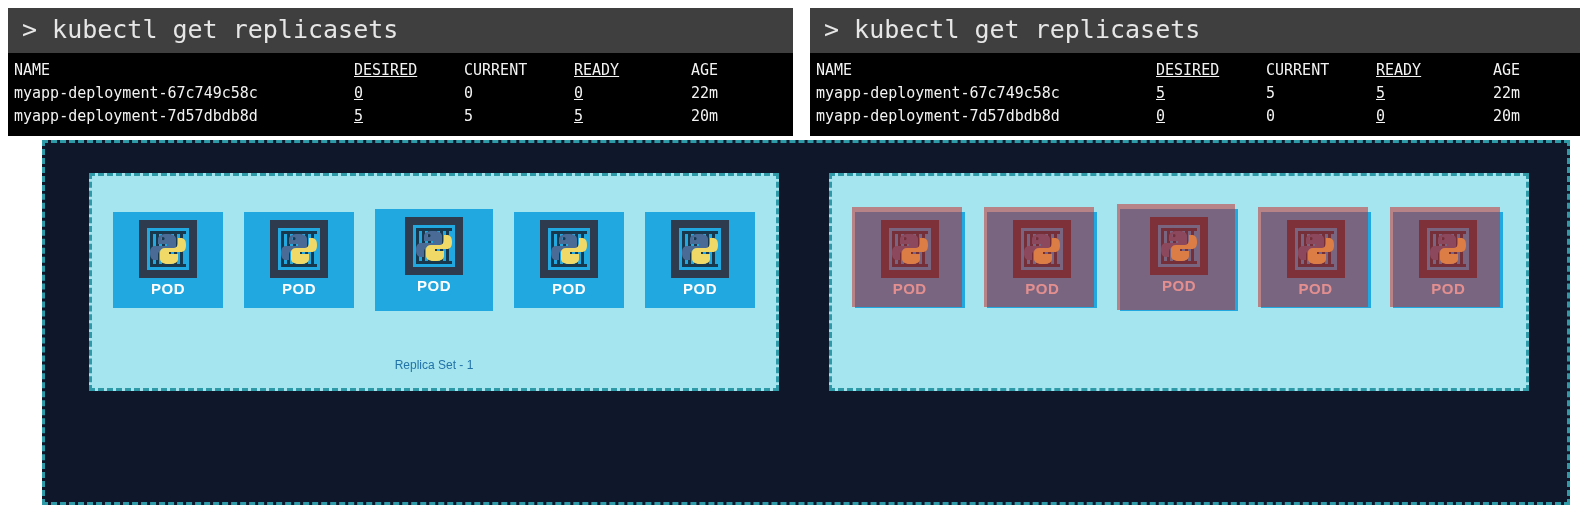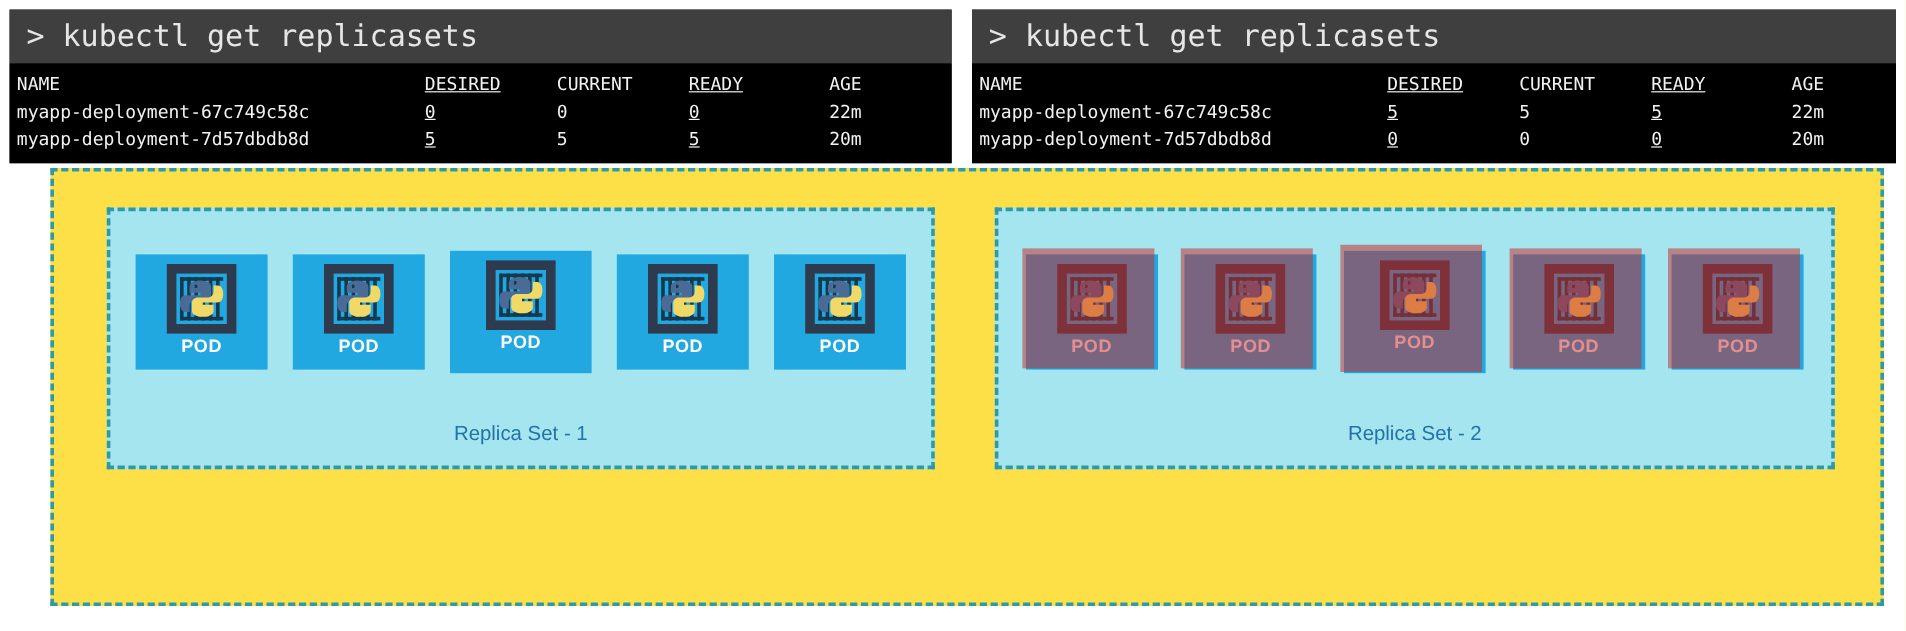--- a/index.html
+++ b/index.html
@@ -15,21 +15,21 @@
     font-family: "Liberation Sans", sans-serif;
   }
 
   
   #deployment-box {
     position: absolute;
     left: 42px;
     top: 140px;
     width: 1528px;
     height: 365px;
-    background: #fde047;
+    background: #0f172a;
     box-sizing: border-box;
     border: 3px dashed #2e9aa8;
     border-style: dashed;
   }
   #deployment-label {
     position: absolute;
     left: 0;
     right: 0;
     bottom: 18px;
     text-align: center;
@@ -50,21 +50,21 @@
   #replicaset-1 { left: 44px;  width: 690px; }
   #replicaset-2 { left: 784px; width: 700px; }
 
   .rs-label {
     position: absolute;
     left: 0;
     right: 0;
     bottom: 16px;
     text-align: center;
     color: #2273a8;
-    font-size: 17px;
+    font-size: 12px;
   }
 
   .pod-row {
     position: absolute;
     left: 0; right: 0;
     top: 32px;
     height: 104px;
     display: flex;
     justify-content: space-evenly;
     align-items: center;
@@ -373,21 +373,20 @@
                 <rect x="5" y="38" width="36" height="3"></rect>
             </g>
             <path d="M22 8 c-6 0 -9 2 -9 5 v5 h9 v2 h-12 c-3 0 -5 2 -5 7 s2 7 5 7 h3 v-5 c0 -3 2 -5 5 -5 h8 c3 0 5 -2 5 -4 v-7 c0 -3 -3 -5 -9 -5 z M18 11 a1.6 1.6 0 1 1 0 3.2 a1.6 1.6 0 0 1 0 -3.2 z" fill="#4a6b96"></path>
             <path d="M24 38 c6 0 9 -2 9 -5 v-5 h-9 v-2 h12 c3 0 5 -2 5 -7 s-2 -7 -5 -7 h-3 v5 c0 3 -2 5 -5 5 h-8 c-3 0 -5 2 -5 4 v7 c0 3 3 5 9 5 z M28 35 a1.6 1.6 0 1 0 0 -3.2 a1.6 1.6 0 0 0 0 3.2 z" fill="#f0d966"></path>
           </svg>
         </div>
         <div class="pod-label">POD</div>
       </div>
 
     </div>
-    <div class="rs-label">Replica Set - 2</div>
   </div>
 
 </div>
 
 <div class="terminal" id="terminal-left">
   <div class="term-header">&gt; kubectl get replicasets</div>
   <div class="term-body">
     <div class="term-row">
       <span class="c-name">NAME</span>
       <span class="c-desired">DESIRED</span>

